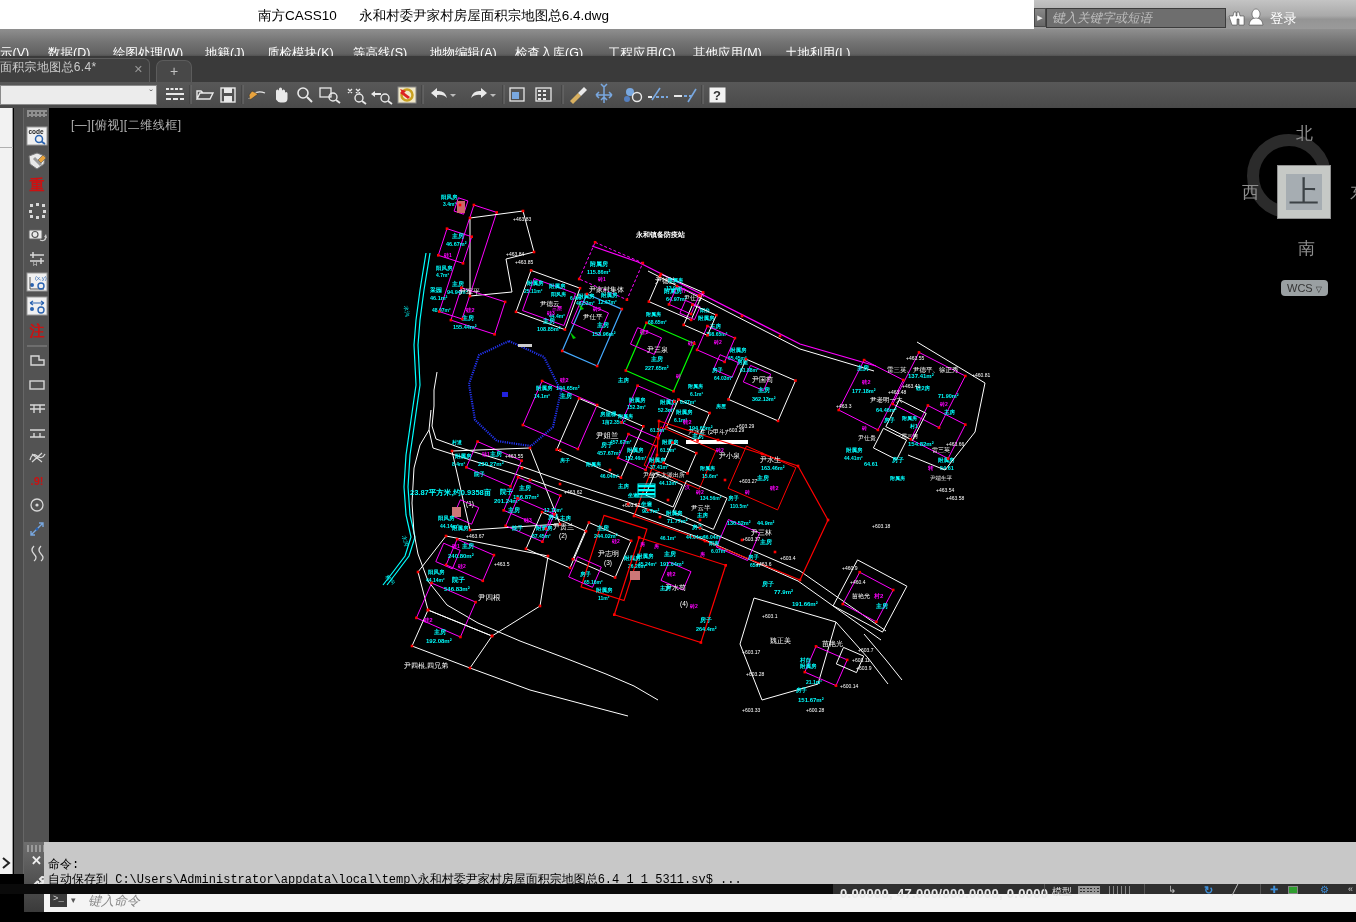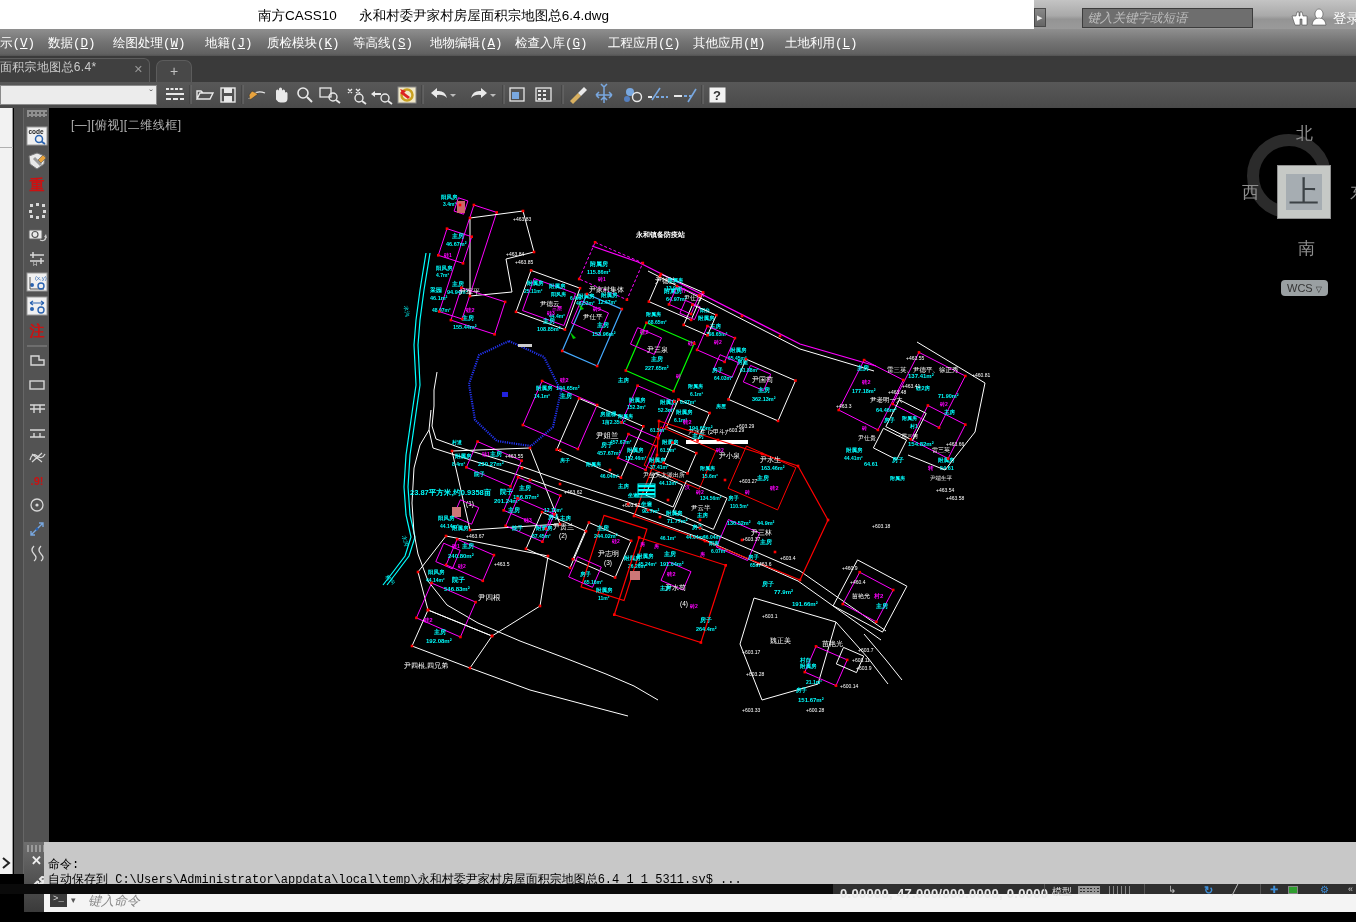--- a/index.html
+++ b/index.html
@@ -1,26 +1,26 @@
 <!DOCTYPE html>
 <html><head><meta charset="utf-8"><style>
 html,body{margin:0;padding:0;width:1356px;height:922px;overflow:hidden;background:#000;
 font-family:"Liberation Sans",sans-serif;}
 *{box-sizing:border-box;}
 .titlebar{position:absolute;left:0;top:0;width:1356px;height:35px;background:#ffffff;}
 .titletext{position:absolute;left:258px;top:7px;font-size:13.5px;color:#000;}
 .infocenter{position:absolute;right:0;top:0;width:322px;height:35px;
-background:linear-gradient(#c4c4c4,#a9a9a9 45%,#949494 55%,#9e9e9e);display:flex;align-items:center;gap:36px;}
+background:linear-gradient(#c4c4c4,#a9a9a9 45%,#949494 55%,#9e9e9e);display:flex;align-items:center;}
 .ic-arrow{width:12px;height:19px;background:linear-gradient(#888,#666);border:1px solid #4a4a4a;color:#eee;font-size:7px;
 display:flex;align-items:center;justify-content:center;}
 .searchbox{width:180px;height:20px;background:#6e6e6e;border:1px solid #3c3c3c;color:#bdbdbd;
 font-style:italic;font-size:12.5px;padding:1px 5px;line-height:17px;margin-left:0px;}
 .menubar{position:absolute;left:0;top:29px;width:1356px;height:27px;
 background:linear-gradient(#8f8f8f,#757575 45%,#616161 92%,#525252);color:#ffffff;font-size:12.5px;}
-.menubar span.mi{position:absolute;top:6px;white-space:nowrap;font-family:Liberation Mono, monospace;}
+.menubar span.mi{position:absolute;top:16px;white-space:nowrap;}
 .tabbar{position:absolute;left:0;top:56px;width:1356px;height:26px;background:#3a3a3a;}
 .tab1{position:absolute;left:-12px;top:2px;width:162px;height:24px;background:#404040;
 border:1px solid #5c5c5c;border-bottom:none;border-radius:6px 6px 0 0;color:#cccccc;font-size:12px;}
 .tab1 .lbl{position:absolute;left:11px;top:0;letter-spacing:.3px;}
 .tab1 .x{position:absolute;right:6px;top:4px;color:#999999;font-size:11px;}
 .tabplus{position:absolute;left:156px;top:4px;width:36px;height:22px;background:#484848;
 border:1px solid #5c5c5c;border-bottom:none;border-radius:7px 7px 0 0;color:#c2c2c2;font-size:14px;
 text-align:center;line-height:20px;}
 .toolbar{position:absolute;left:0;top:82px;width:1356px;height:26px;
 background:linear-gradient(#585858,#4a4a4a);}

